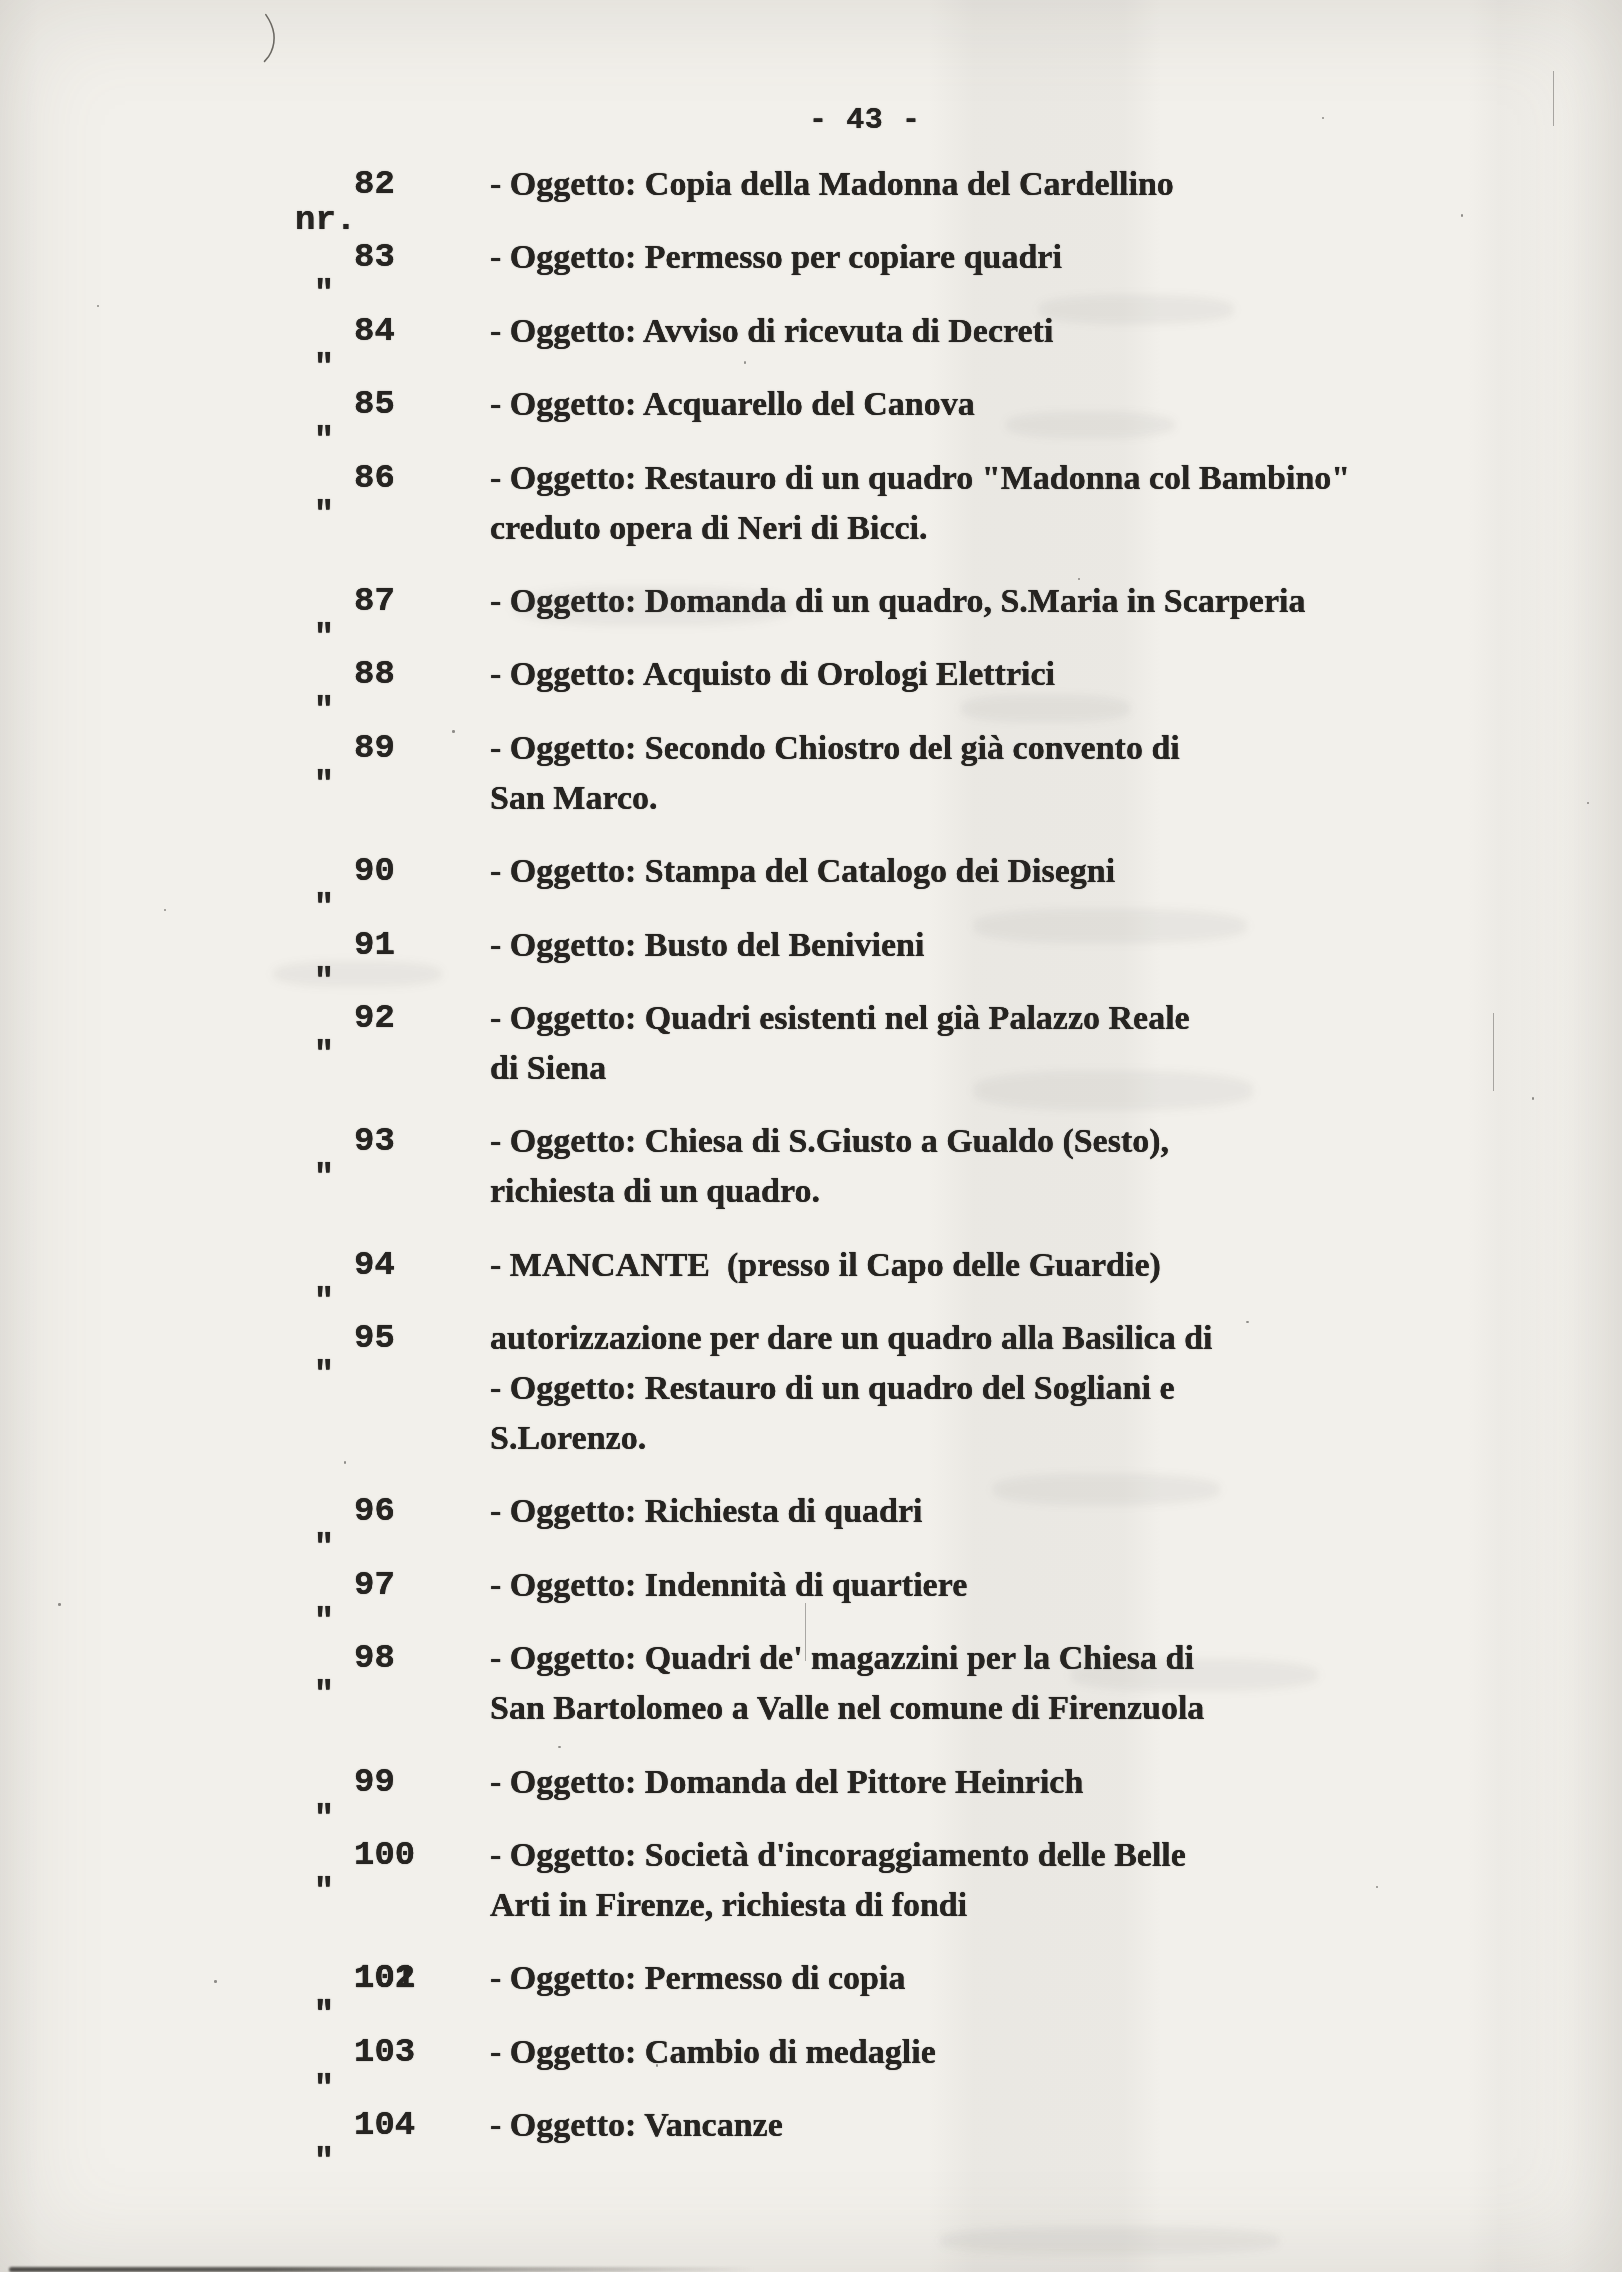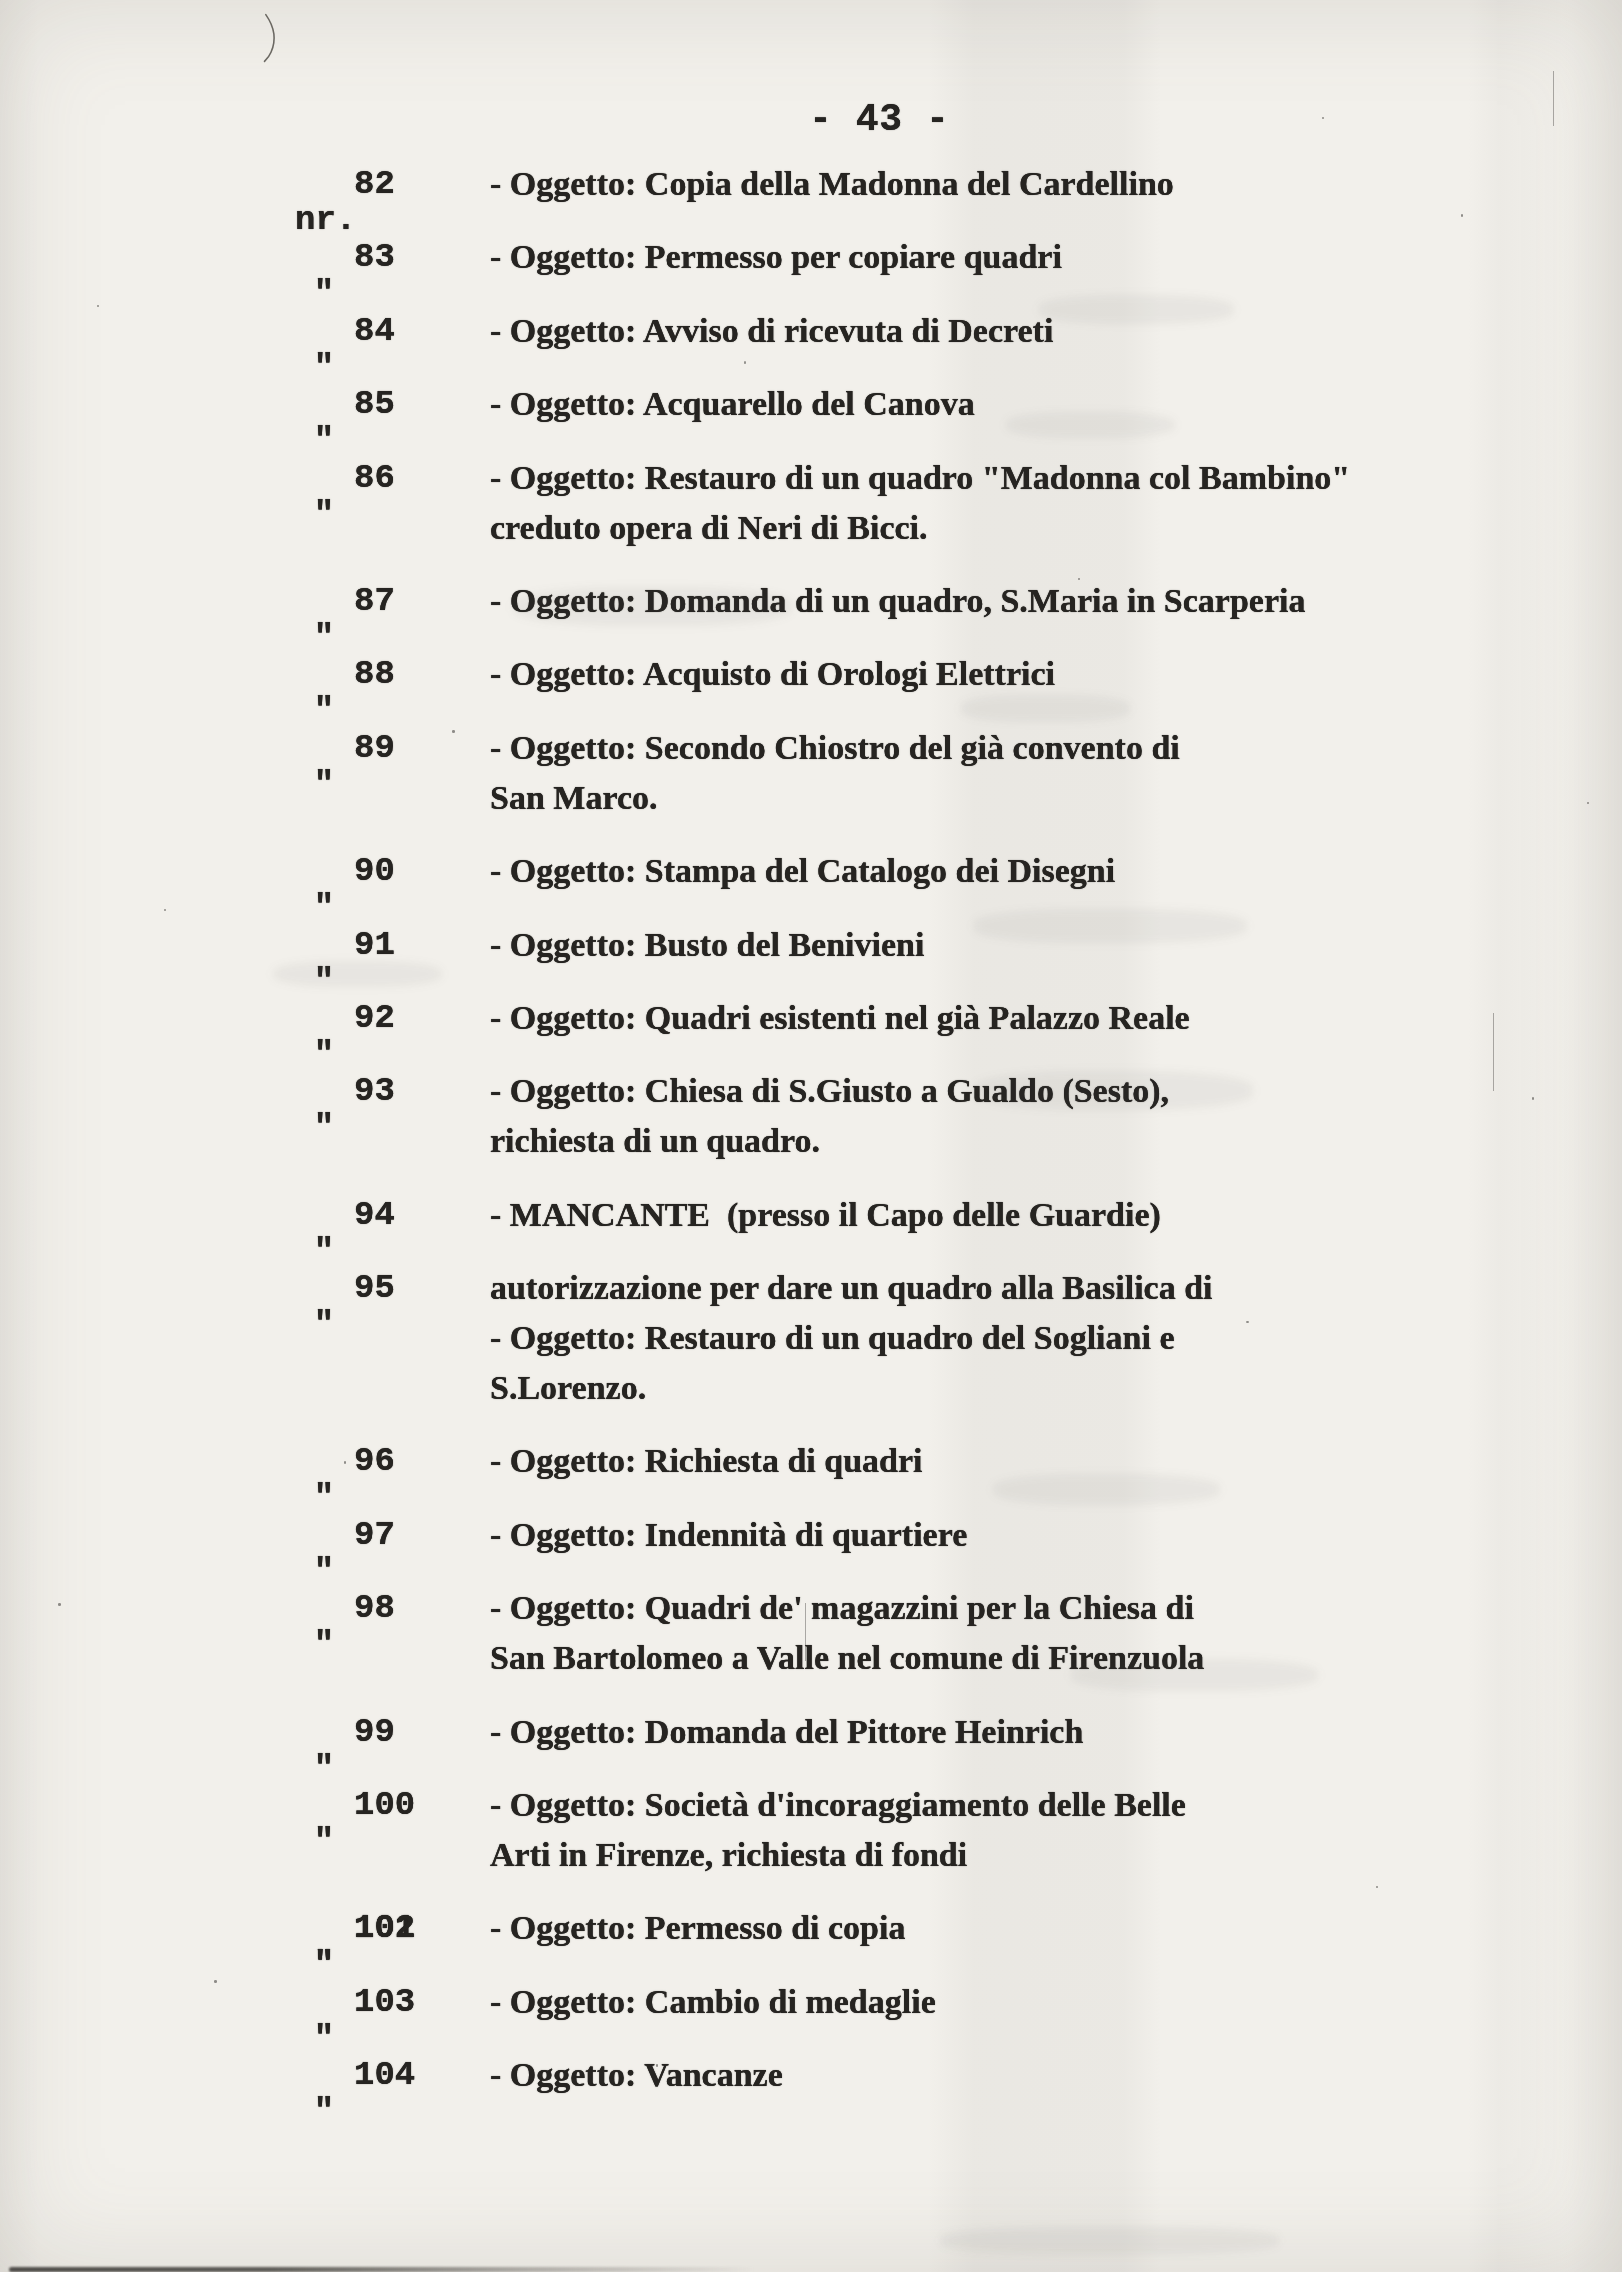--- a/index.html
+++ b/index.html
@@ -14,21 +14,21 @@
       #f2f0eb;
     overflow:hidden;
     font-family:"Liberation Mono","DejaVu Sans Mono",monospace;
     font-weight:700;
     color:#262421;
     box-shadow: inset 0 0 104px rgba(110,105,95,0.18);
   }
   .ink{ text-shadow: 0 0 1.3px rgba(35,33,30,0.55), 0 0 0.6px rgba(35,33,30,0.9); }
   .pageno{
     position:absolute; top:95px; left:809px;
-    font-size:38px; line-height:50px; white-space:pre;
+    font-size:30px; line-height:50px; white-space:pre;
     letter-spacing:0.6px;
   }
   .list{ position:absolute; left:0; top:159px; width:1622px; }
   .entry{ position:relative; margin:0 0 23.4px 0; font-size:34px; line-height:50px; }
   .c-prefix{
     position:absolute; left:295px; top:0; width:58px;
     text-align:center; white-space:pre;margin-top:36px;
   }
   .c-num{
     position:absolute; left:354px; top:0; width:80px;
@@ -140,20 +140,21 @@
       <span class="c-text">
           <span class="ln">- Oggetto: Busto del Benivieni</span>
         </span>
     </div>
 
     <div class="entry">
       <span class="c-prefix">"</span>
       <span class="c-num">92</span>
       <span class="c-text">
           <span class="ln">- Oggetto: Quadri esistenti nel già Palazzo Reale</span>
+          <span class="ln">di Siena</span>
         </span>
     </div>
 
     <div class="entry">
       <span class="c-prefix">"</span>
       <span class="c-num">93</span>
       <span class="c-text">
           <span class="ln">- Oggetto: Chiesa di S.Giusto a Gualdo (Sesto),</span>
           <span class="ln">richiesta di un quadro.</span>
         </span>

